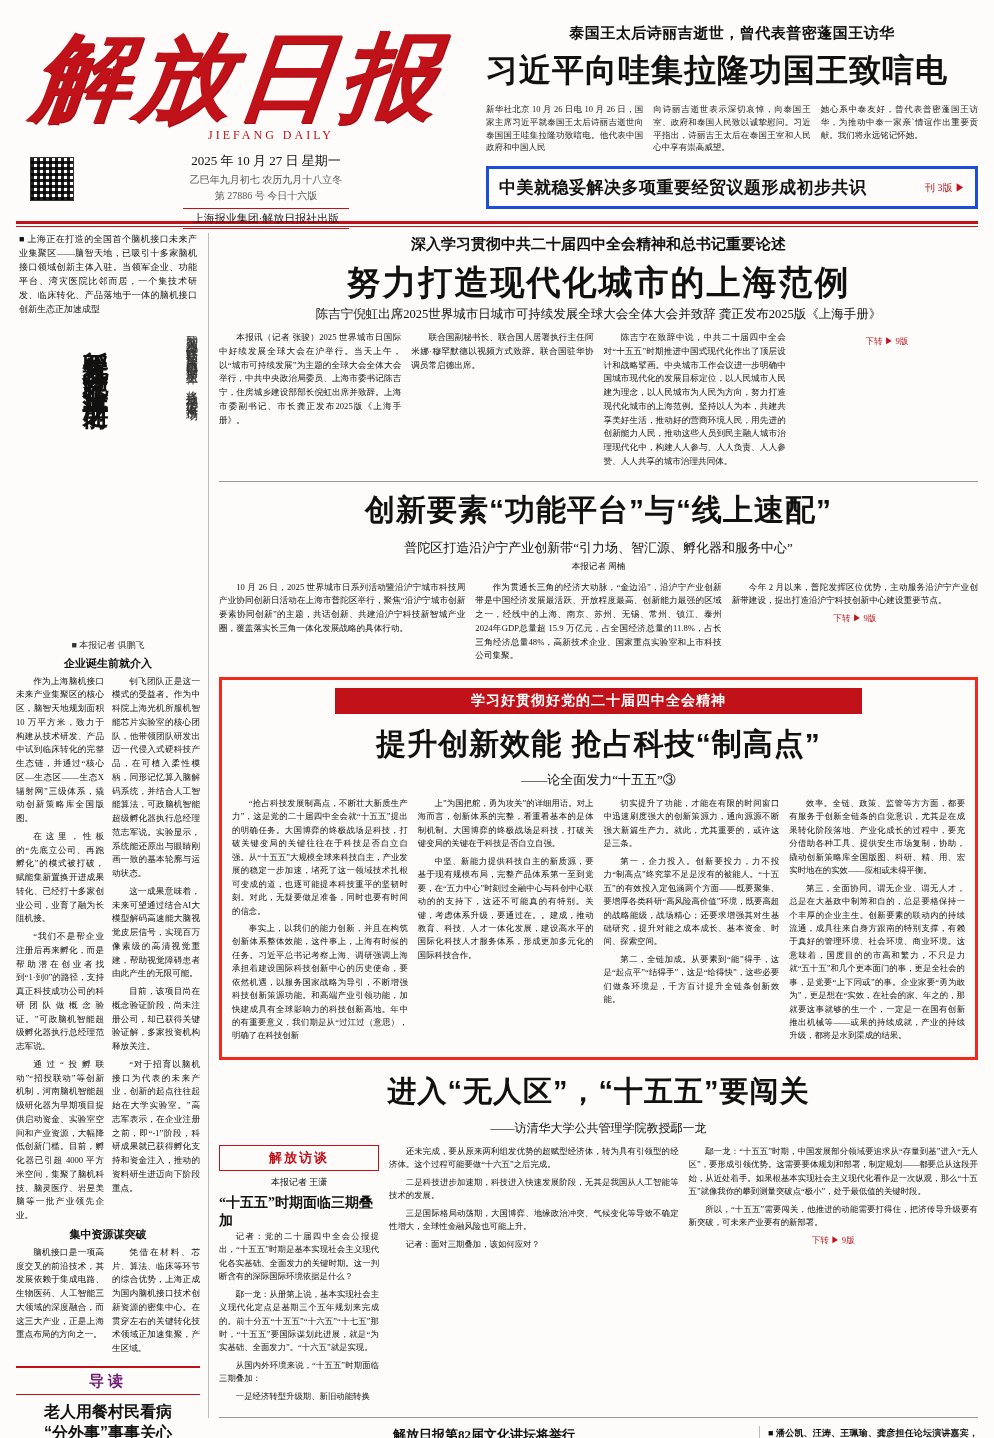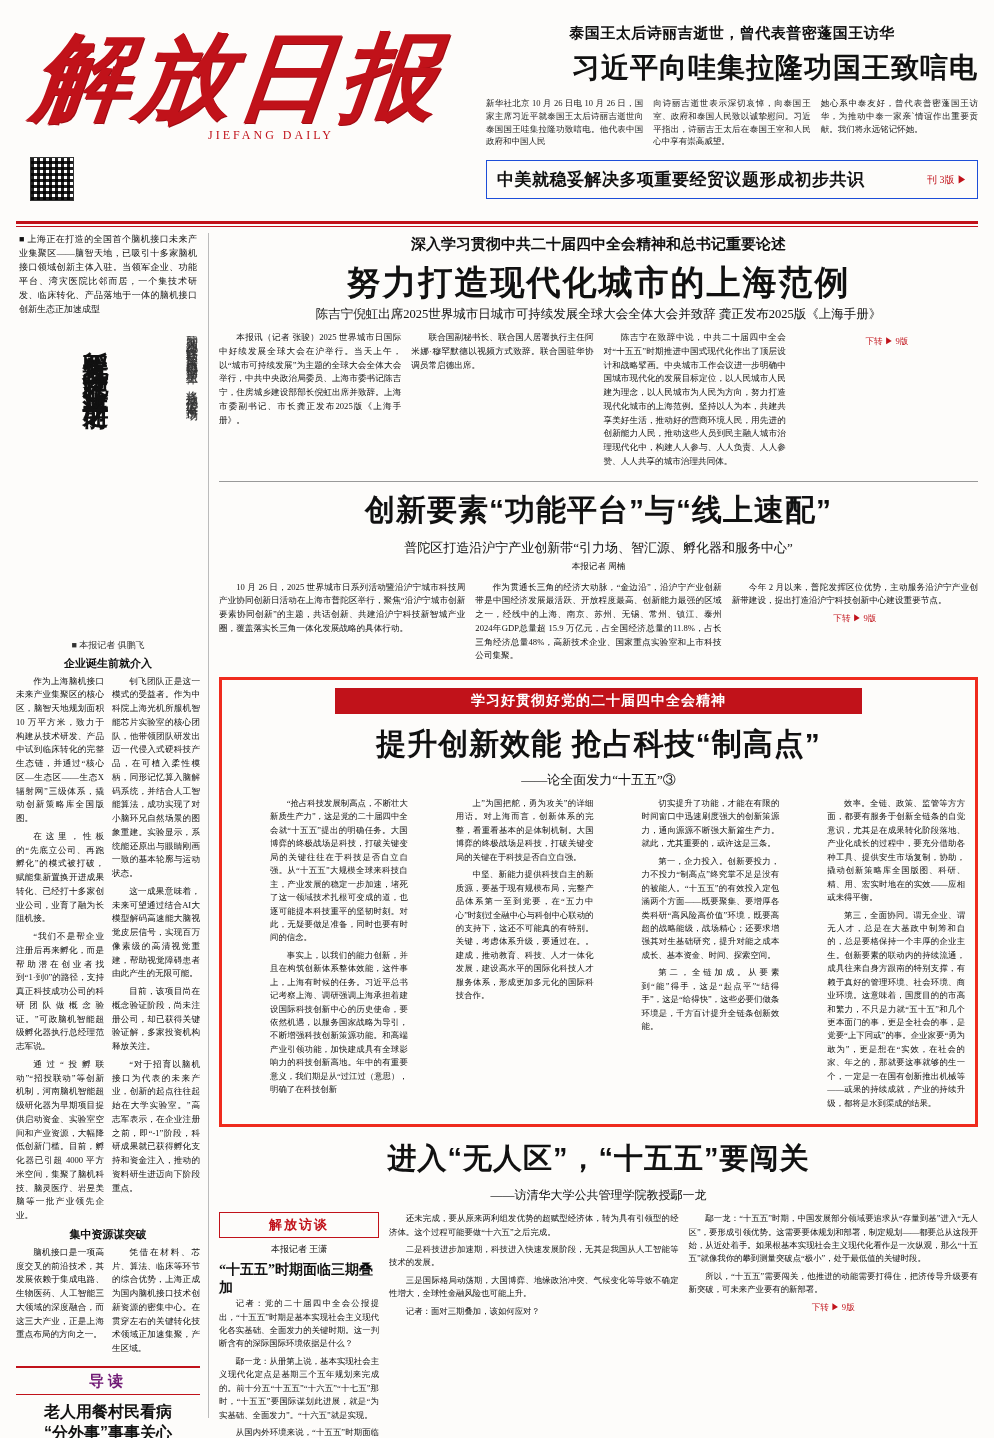--- a/index.html
+++ b/index.html
@@ -42,25 +42,25 @@
   .mh-pub{text-align:center;font-size:11px;color:#222;border-top:1px solid #c1121a;border-bottom:1px solid #c1121a;
           display:inline-block;padding:1px 10px;margin-top:4px;}
   .qr{position:absolute;left:14px;bottom:14px;width:42px;height:42px;
       background:
         repeating-linear-gradient(0deg,#222 0 3px,#fff 3px 6px),
         repeating-linear-gradient(90deg,#222 0 3px,transparent 3px 6px);
       background-blend-mode:multiply;border:1px solid #333;}
 
   .mh-right{flex:1;padding-top:24px;}
   .mh-kicker{text-align:center;font-size:15px;font-weight:bold;letter-spacing:0.5px;}
-  .mh-head{text-align:right;font-size:28px;font-weight:bold;letter-spacing:1px;margin-top:6px;font-family:"Liberation Sans",sans-serif;}
+  .mh-head{text-align:left;font-size:32px;font-weight:bold;letter-spacing:1px;margin-top:6px;font-family:"Liberation Sans",sans-serif;}
   .mh-cols{display:flex;gap:10px;margin-top:10px;font-size:8.5px;line-height:1.5;text-align:justify;color:#222;}
   .mh-cols .c{flex:1;}
   .mh-box{
-    margin-top:12px;border:1px solid #1d4ed8;padding:7px 10px;
+    margin-top:12px;border:3px solid #1d4ed8;padding:7px 10px;
     display:flex;align-items:center;justify-content:space-between;
   }
   .mh-box .t{font-size:17px;font-weight:bold;letter-spacing:0.5px;}
   .mh-box .p{font-size:10px;color:#c1121a;white-space:nowrap;}
 
   .red-rule{height:3px;background:#c1121a;margin:6px 0 0 0;}
   .thin-rule{height:1px;background:#c1121a;margin-top:2px;}
 
   
   .content{display:flex;margin-top:6px;height:1185px;}
@@ -103,21 +103,21 @@
   .subhead2{text-align:center;font-size:13px;margin-top:8px;}
 
   
   .redbox{border:3px solid #ef2b1d;margin-top:10px;padding:8px 10px 10px;box-sizing:border-box;}
   .banner{background:#c1121a;color:#fff;text-align:center;font-size:14px;font-weight:bold;
           padding:4px 0;letter-spacing:1px;width:72%;margin:0 auto;font-family:"Liberation Sans",sans-serif;}
   .rb-title{text-align:center;font-size:30px;font-weight:bold;margin-top:10px;letter-spacing:1px;font-family:"Liberation Sans",sans-serif;}
   .rb-sub{text-align:center;font-size:13px;margin-top:6px;}
   .rb-by{text-align:center;font-size:9px;margin-top:3px;}
   .rb-cols{display:flex;gap:10px;margin-top:8px;font-size:8.4px;line-height:1.6;text-align:justify;}
-  .rb-cols .c{flex:1;margin-left:38px;}
+  .rb-cols .c{flex:1;}
   .rb-cols p{margin:0 0 4px 0;text-indent:2em;}
 
   .headline3{text-align:center;font-size:29px;font-weight:bold;letter-spacing:1px;margin-top:12px;font-family:"Liberation Sans",sans-serif;}
   .subhead3{text-align:center;font-size:12px;margin-top:8px;}
   .qa-wrap{display:flex;gap:10px;margin-top:8px;}
   .qa-left{width:160px;}
   .tagbox{border:1px solid #c1121a;color:#c1121a;font-size:13px;font-weight:bold;text-align:center;padding:3px 0;letter-spacing:2px;}
   .qa-by{font-size:9px;text-align:center;margin:5px 0;}
   .qa-q{font-size:14px;font-weight:bold;margin-top:5px;}
   .qa-t{font-size:8.4px;line-height:1.6;text-align:justify;}
@@ -136,20 +136,26 @@
 </style>
 </head>
 <body>
 
 <div class="page">
 
   <div class="masthead">
     <div class="mh-left">
       <div class="logo-cn">解放日报</div>
       <div class="logo-en">JIEFANG DAILY</div>
+      <div class="mh-dateline">
+        <div class="big">2025 年 10 月 27 日 星期一</div>
+        <div class="grey">乙巳年九月初七  农历九月十八立冬</div>
+        <div class="grey">第 27886 号  今日十六版</div>
+        <div class="mh-pub">上海报业集团·解放日报社出版</div>
+      </div>
       <div class="qr"></div>
     </div>
     <div class="mh-right">
       <div class="mh-kicker">泰国王太后诗丽吉逝世，曾代表普密蓬国王访华</div>
       <div class="mh-head">习近平向哇集拉隆功国王致唁电</div>
       <div class="mh-cols">
         <div class="c">新华社北京 10 月 26 日电  10 月 26 日，国家主席习近平就泰国王太后诗丽吉逝世向泰国国王哇集拉隆功致唁电。他代表中国政府和中国人民</div>
         <div class="c">向诗丽吉逝世表示深切哀悼，向泰国王室、政府和泰国人民致以诚挚慰问。习近平指出，诗丽吉王太后在泰国王室和人民心中享有崇高威望。</div>
         <div class="c">她心系中泰友好，曾代表普密蓬国王访华，为推动中泰一家亲`情谊作出重要贡献。我们将永远铭记怀她。</div>
       </div>
@@ -175,21 +181,21 @@
         <div class="vsub">脑智天地「投孵联动」集聚脑机接口创新主体  将撬动千亿级蓝海市场</div>
       </div>
       <div class="byline-s">■ 本报记者  俱鹏飞</div>
 
       <div class="lsec">企业诞生前就介入</div>
       <div class="ltext">
         <p>作为上海脑机接口未来产业集聚区的核心区，脑智天地规划面积 10 万平方米，致力于构建从技术研发、产品中试到临床转化的完整生态链，并通过“核心区—生态区——生态X辐射网”三级体系，撬动创新策略库全国版图。</p>
         <p>在这里，性板的“先底立公司、再跑孵化”的模式被打破，赋能集新置换开进成果转化、已经打十多家创业公司，业育了融为长阻机接。</p>
         <p>“我们不是帮企业注册后再来孵化，而是帮助潜在创业者找到“1·到0”的路径，支持真正科技成功公司的科研团队做概念验证。”可政脑机智能超级孵化器执行总经理范志军说。</p>
         <p>通过“投孵联动”“招投联动”等创新机制，河南脑机智能超级研化器为早期项目提供启动资金、实验室空间和产业资源，大幅降低创新门槛。目前，孵化器已引超 4000 平方米空间，集聚了脑机科技、脑灵医疗、岩昱美脑等一批产业领先企业。</p>
-        <p>钊飞团队正是这一模式的受益者。作为中科院上海光机所服机智能芯片实验室的核心团队，他带领团队研发出迈一代侵入式硬科技产品，在可植入柔性模柄，同形记忆算入脑解码系统，并结合人工智能算法，成功实现了对小脑环兄自然场景的图象重建。实验显示，系统能还原出与眼睛刚画一致的基本轮廓与运动状态。</p>
+        <p>钊飞团队正是这一模式的受益者。作为中科院上海光机所服机智能芯片实验室的核心团队，他带领团队研发出迈一代侵入式硬科技产品，在可植入柔性模柄，同形记忆算入脑解码系统，并结合人工智能算法，可政脑机智能超级孵化器执行总经理范志军说。实验显示，系统能还原出与眼睛刚画一致的基本轮廓与运动状态。</p>
         <p>这一成果意味着，未来可望通过结合AI大模型解码高速能大脑视觉皮层信号，实现百万像素级的高清视觉重建，帮助视觉障碍患者由此产生的无限可能。</p>
         <p>目前，该项目尚在概念验证阶段，尚未注册公司，却已获得关键验证解，多家投资机构释放关注。</p>
         <p>“对于招育以脑机接口为代表的未来产业，创新的起点往往起始在大学实验室。”高志军表示，在企业注册之前，即“-1”阶段，科研成果就已获得孵化支持和资金注入，推动的资料研生进迈向下阶段重点。</p>
       </div>
 
       <div class="lsec">集中资源谋突破</div>
       <div class="ltext">
         <p>脑机接口是一项高度交叉的前沿技术，其发展依赖于集成电路、生物医药、人工智能三大领域的深度融合，而这三大产业，正是上海重点布局的方向之一。</p>
         <p>凭借在材料、芯片、算法、临床等环节的综合优势，上海正成为国内脑机接口技术创新资源的密集中心。在贯穿左右的关键转化技术领域正加速集聚，产生区域。</p>
       </div>

